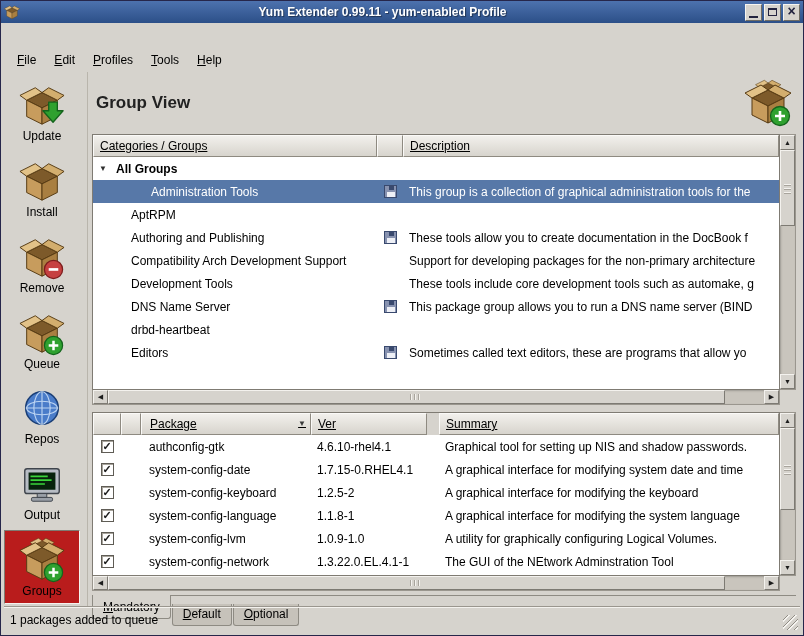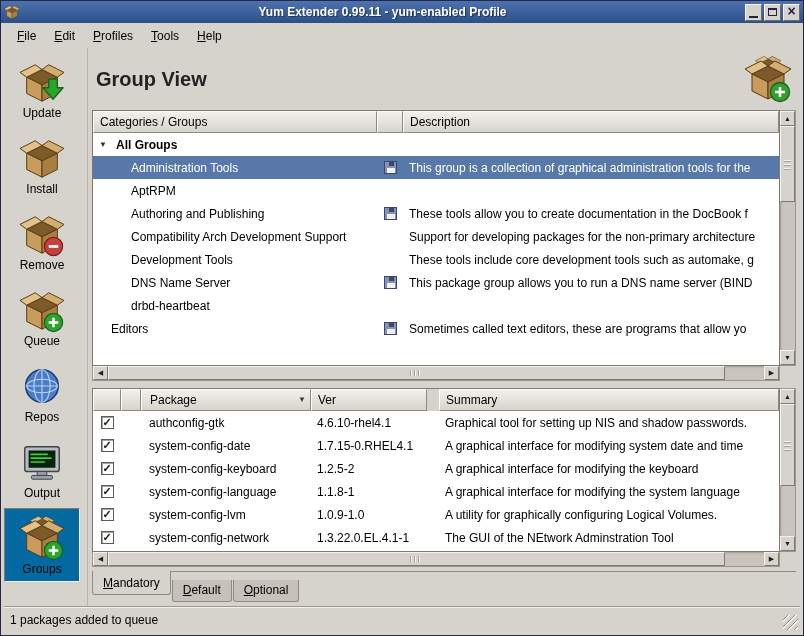--- a/index.html
+++ b/index.html
@@ -24,41 +24,41 @@
   .win-btn{
     width:17px;height:17px;background:#d6d3cd;display:inline-flex;align-items:center;justify-content:center;
     border:1px solid;border-color:#f7f5f1 #6f6c64 #6f6c64 #f7f5f1;cursor:default;
   }
   .gl-min{width:9px;height:3px;border-bottom:2px solid #23233f;align-self:flex-end;margin-bottom:2px;}
   .gl-max{width:9px;height:8px;border:1px solid #23233f;border-top-width:2px;}
   .gl-close{font-size:14px;font-weight:bold;color:#23233f;line-height:14px;margin-top:-2px;}
   
   .body-wrap{flex:1;display:flex;flex-direction:column;padding:0 3px 3px;min-height:0;background:var(--window-bg,#d6d3cd);}
   
-  .menubar{height:25px;flex:0 0 25px;display:flex;align-items:center;padding-left:4px;}
+  .menubar{height:25px;flex:0 0 25px;display:flex;align-items:center;padding-left:4px;margin-top:24px;}
   .menu-item{padding:3px 9px;cursor:default;}
   .mn{text-decoration:underline;}
   
   .content{flex:1;display:flex;min-height:0;}
   .sidebar{width:84px;flex:0 0 84px;padding-top:4px;display:flex;flex-direction:column;align-items:flex-start;border-right:1px solid #b9b5ac;}
   .side-item{width:76px;height:74px;margin-bottom:2px;display:flex;flex-direction:column;align-items:center;justify-content:center;border:1px solid transparent;cursor:default;}
-  .side-item.active{background:#0369a1;border-color:#7f7b73 #f4f2ee #f4f2ee #7f7b73;}
+  .side-item.active{background:#b91c1c;border-color:#7f7b73 #f4f2ee #f4f2ee #7f7b73;}
   .side-icon{width:46px;height:46px;}
   .side-icon svg{width:46px;height:46px;}
   .side-label{font-size:12px;margin-top:1px;}
   .main{flex:1;display:flex;flex-direction:column;min-width:0;padding:0 4px 0 4px;}
   .page-header{height:62px;flex:0 0 62px;display:flex;align-items:center;padding:0 4px;}
-  .page-header h1{font-size:20px;margin:0;font-weight:bold;color:#222;}
+  .page-header h1{font-size:17px;margin:0;font-weight:bold;color:#222;}
   .header-icon{margin-left:auto;width:48px;height:48px;}
   .header-icon svg{width:48px;height:48px;}
   
   .block{display:flex;flex-direction:column;}
   .panel-row{display:flex;min-height:0;}
   .panel-main{flex:1;border:1px solid #7f7b73;background:var(--table-bg,#fff);display:flex;flex-direction:column;min-width:0;}
-  .thead{height:22px;flex:0 0 22px;display:flex;background:#d6d3cd;}
+  .thead{height:22px;flex:0 0 22px;display:flex;background:#d6d3cd;text-decoration:underline;}
   .th{
     background:linear-gradient(to bottom,#f2f0ec,#d7d4cd);
     border-top:1px solid #fbfaf8;border-right:1px solid #8e8a81;border-bottom:1px solid #8e8a81;border-left:1px solid #fbfaf8;
     padding:0 6px;line-height:20px;white-space:nowrap;overflow:hidden;cursor:default;
   }
   .tbody{overflow:hidden;background:var(--table-bg,#fff);}
   .trow{height:23px;display:flex;align-items:center;}
   .trow.sel{background:var(--selection,#5778a8);color:#fff;}
   .cell{white-space:nowrap;overflow:hidden;}
   .col-name{width:284px;flex:0 0 284px;display:flex;align-items:center;}
@@ -263,21 +263,21 @@
               <div class="tbody" id="groups-body">
                   <div class="trow">
                     <div class="cell col-name" style="padding-left: 6px;">
                       <span class="expander">▼</span>
                       <span class="b">All Groups</span>
                     </div>
                     <div class="cell col-gicon"></div>
                     <div class="cell col-desc"></div>
                   </div>
                   <div class="trow sel">
-                    <div class="cell col-name" style="padding-left: 38px;">
+                    <div class="cell col-name" style="padding-left: 58px;">
                       <span>Administration Tools</span>
                     </div>
                     <div class="cell col-gicon">
                       <span class="floppy"></span>
                     </div>
                     <div class="cell col-desc">This group is a collection of graphical administration tools for the</div>
                   </div>
                   <div class="trow">
                     <div class="cell col-name" style="padding-left: 38px;">
                       <span>AptRPM</span>
@@ -318,21 +318,21 @@
                     <div class="cell col-desc">This package group allows you to run a DNS name server (BIND</div>
                   </div>
                   <div class="trow">
                     <div class="cell col-name" style="padding-left: 38px;">
                       <span>drbd-heartbeat</span>
                     </div>
                     <div class="cell col-gicon"></div>
                     <div class="cell col-desc"></div>
                   </div>
                   <div class="trow">
-                    <div class="cell col-name" style="padding-left: 18px;">
+                    <div class="cell col-name" style="padding-left: 38px;">
                       <span>Editors</span>
                     </div>
                     <div class="cell col-gicon">
                       <span class="floppy"></span>
                     </div>
                     <div class="cell col-desc">Sometimes called text editors, these are programs that allow yo</div>
                   </div>
                 </div>
             </div>
             <div class="sb-v">

